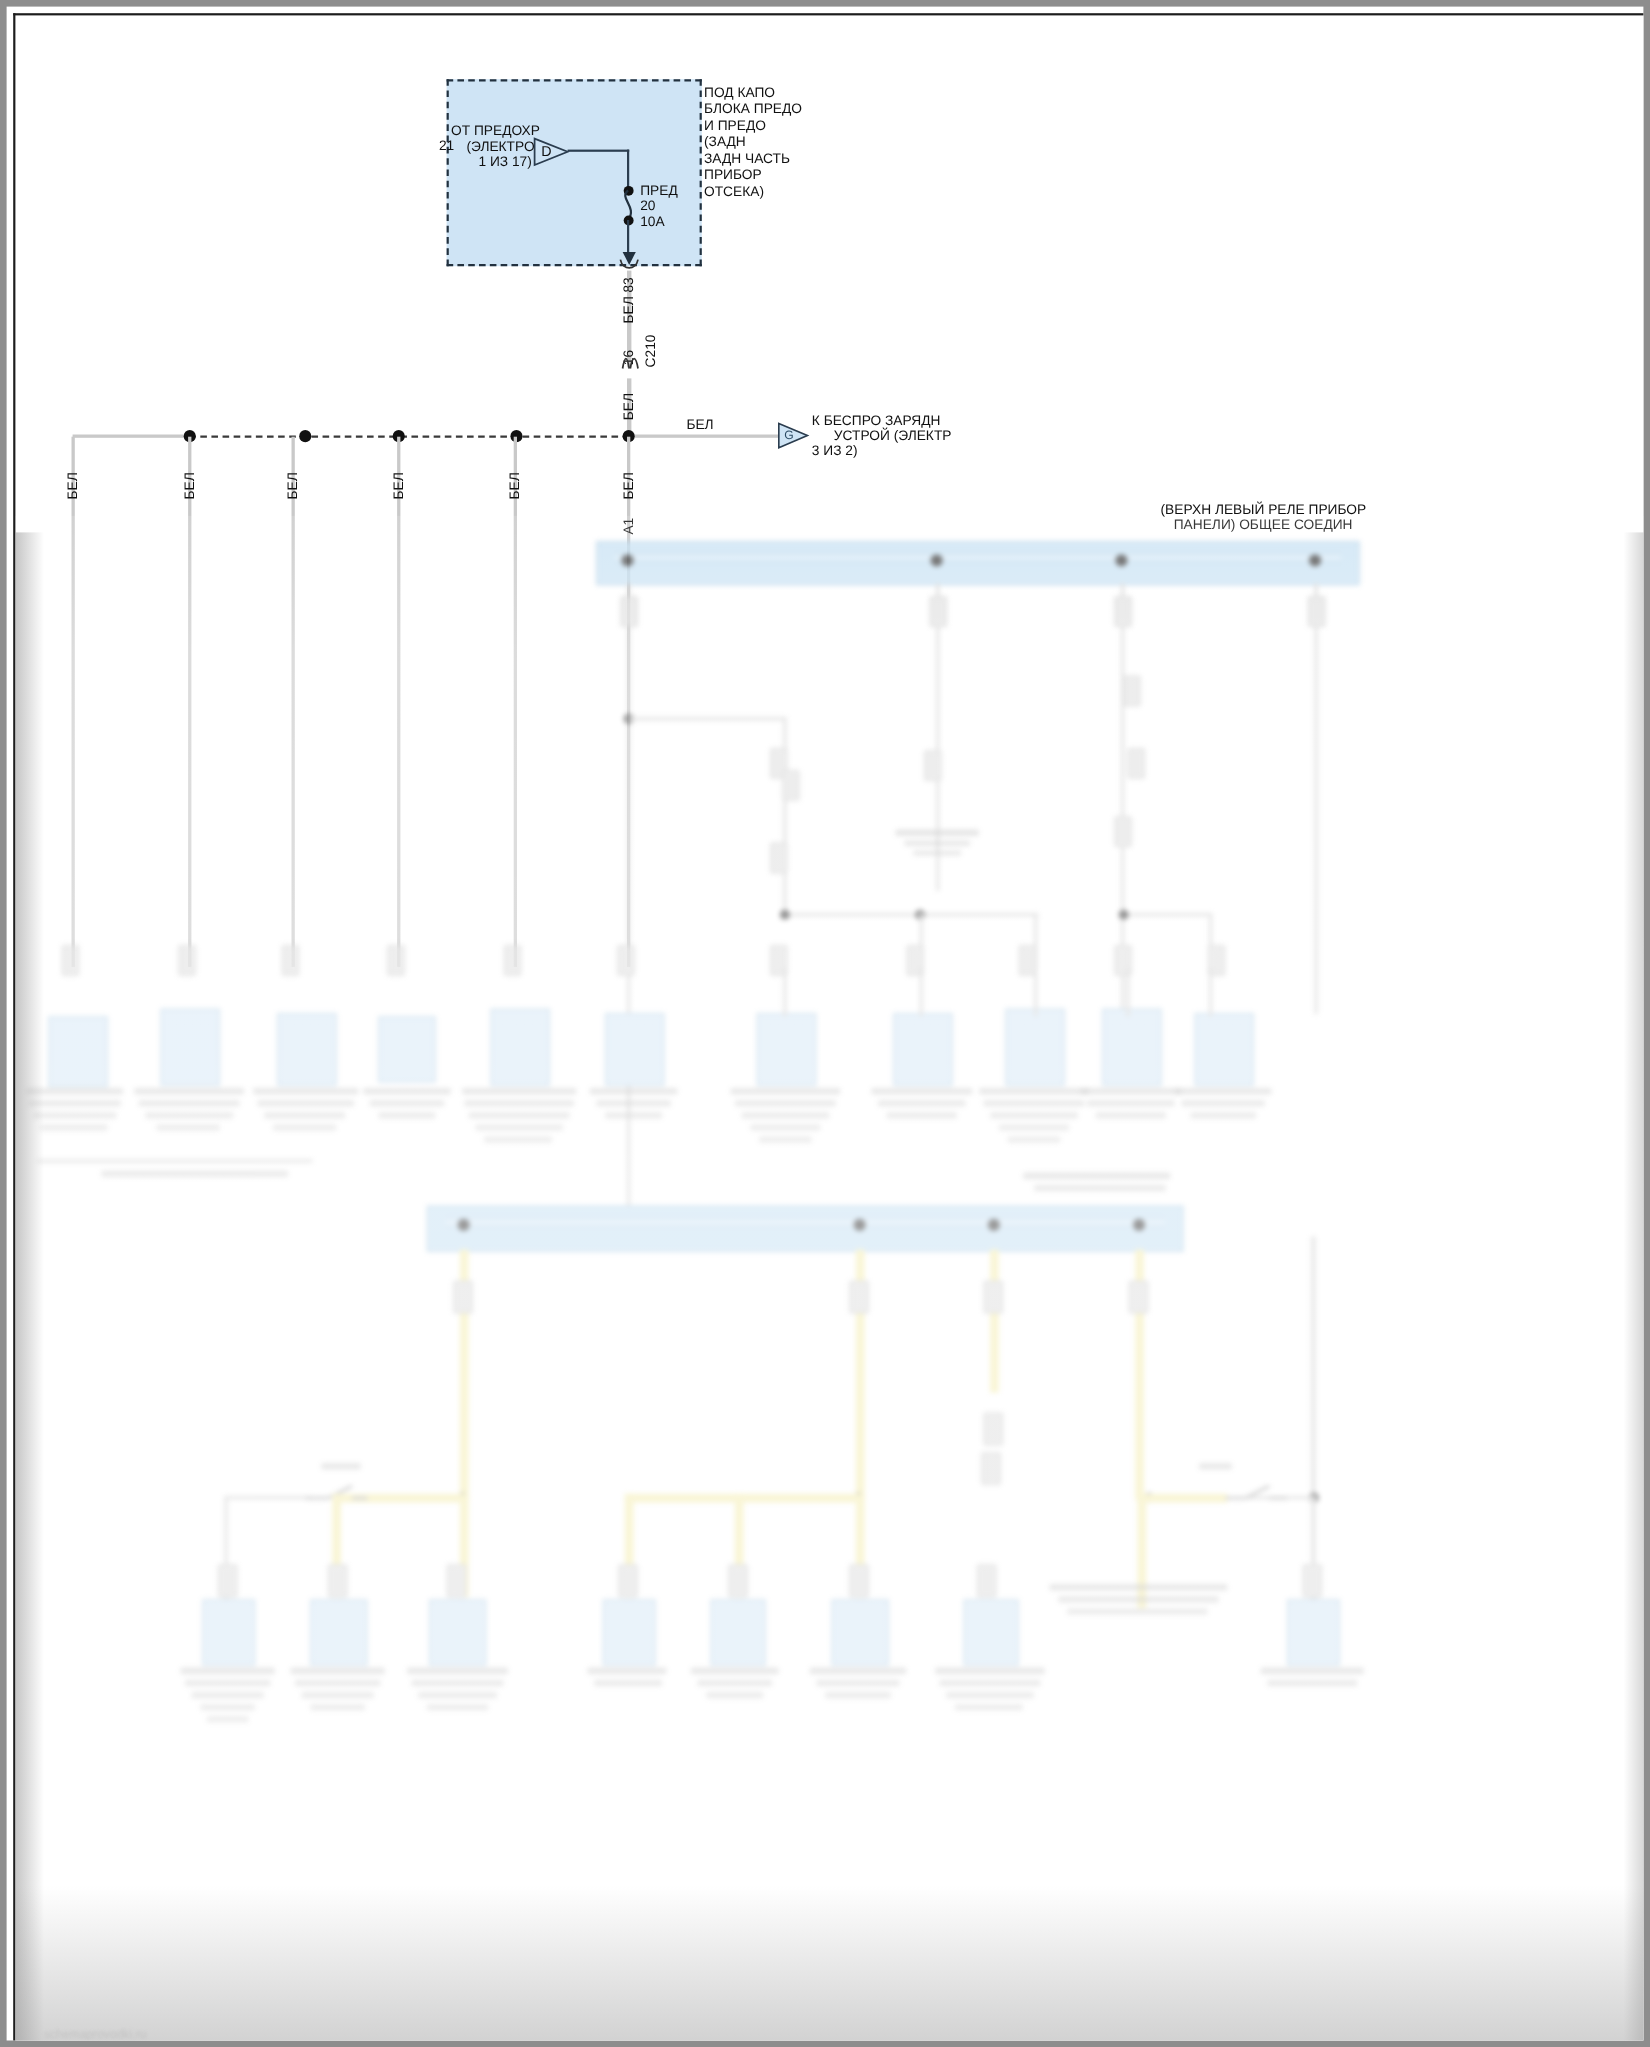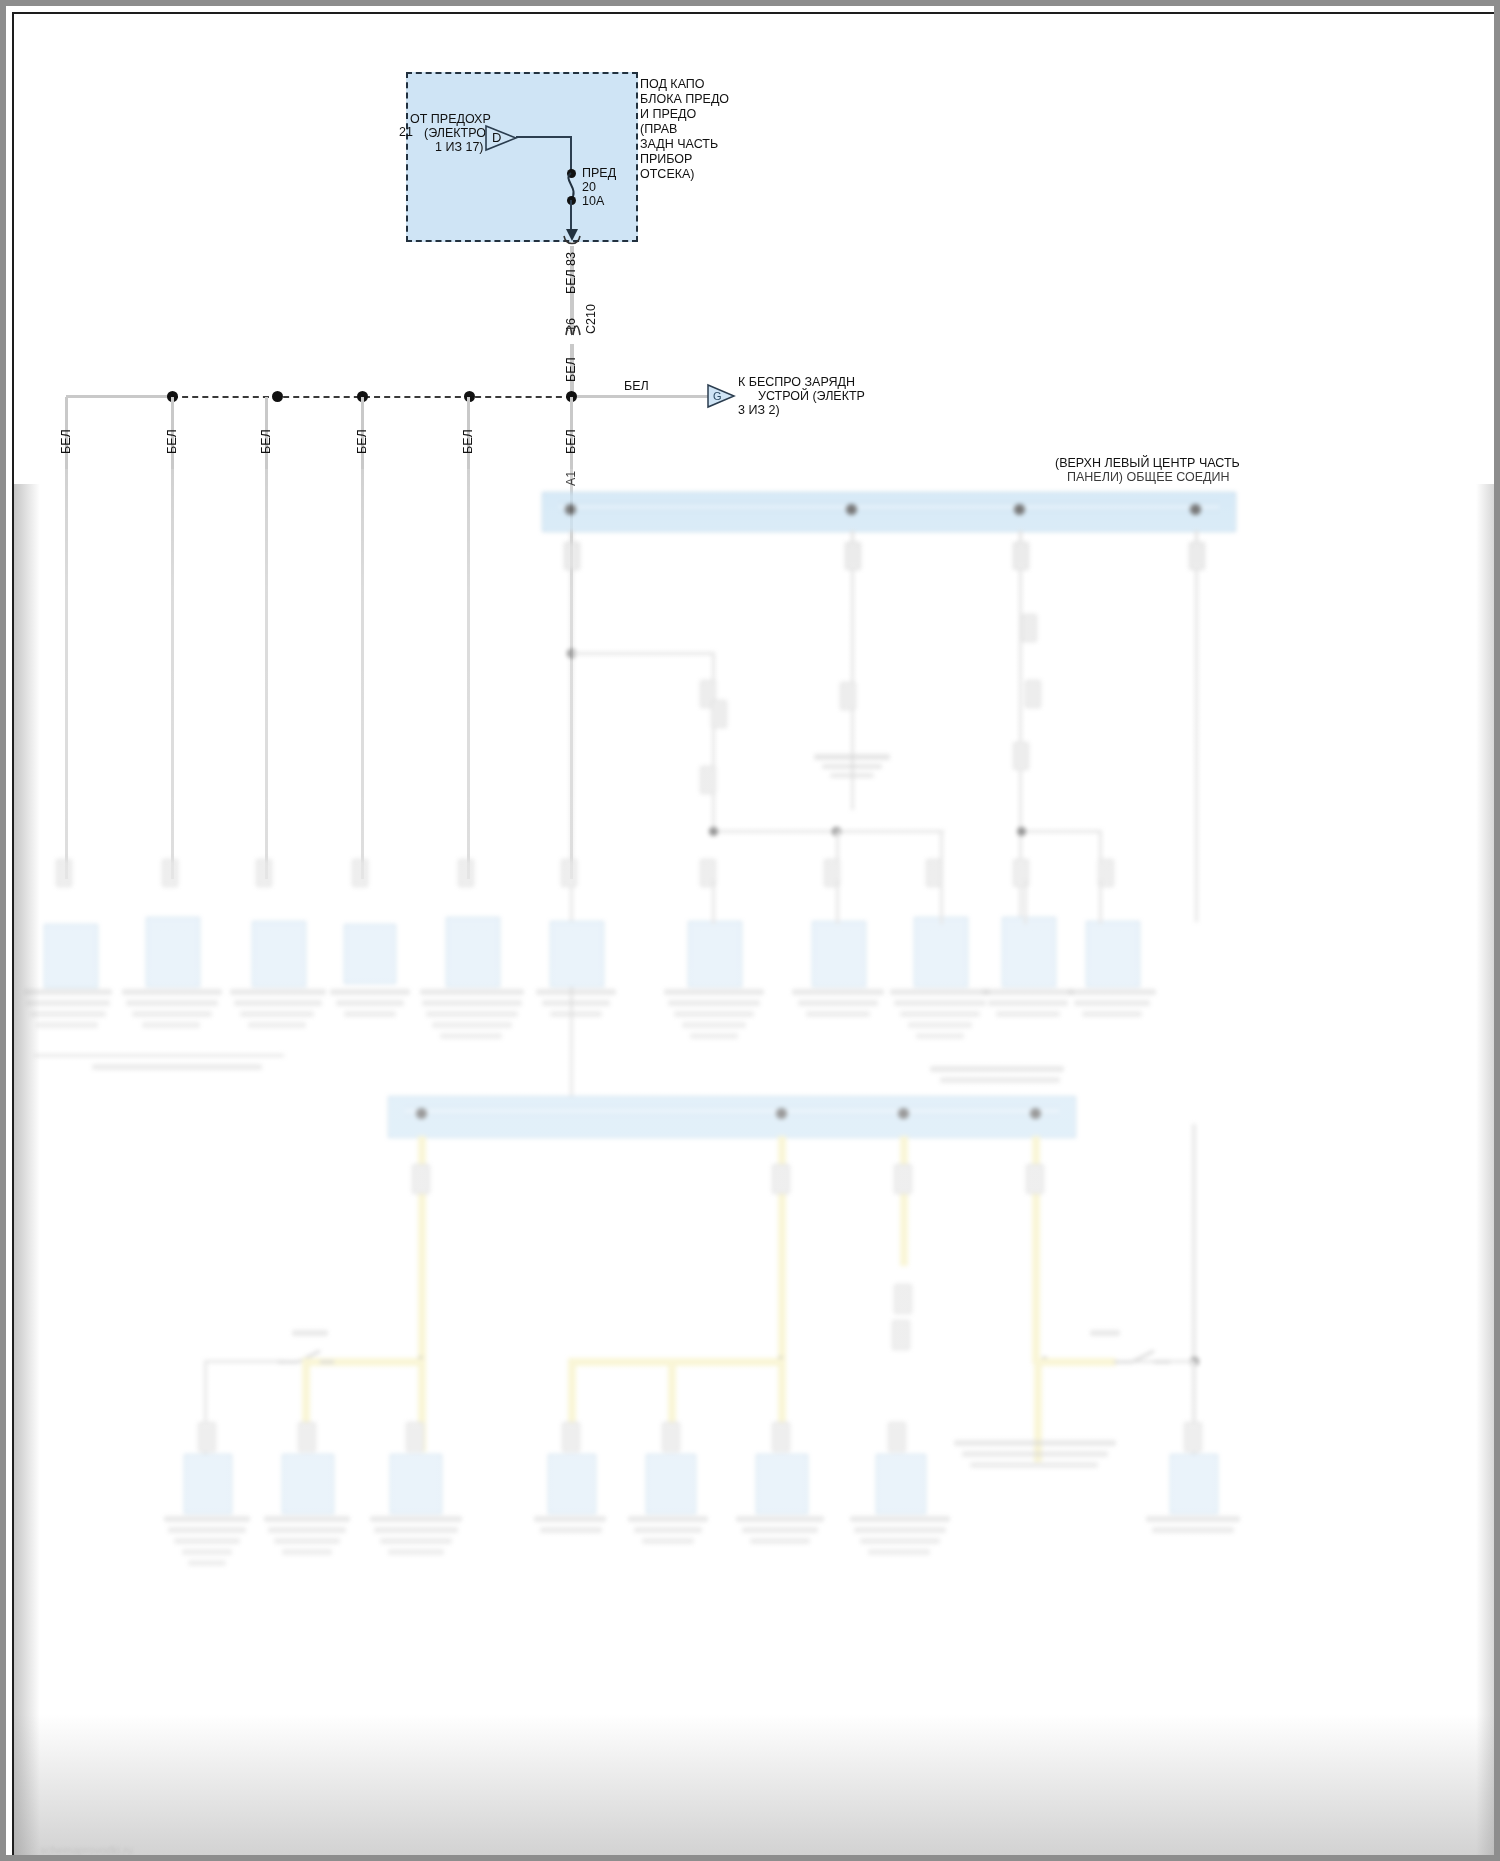--- a/index.html
+++ b/index.html
@@ -104,21 +104,21 @@
 
 <div id="page">
 <div id="frame">
 
   <div class="bluebox" style="left:392px;top:58px;width:228px;height:166px;"></div>
 
   <div style="position:absolute;left:626px;top:64px;">
     <div class="lbl" style="position:relative;left:0;top:0;">ПОД КАПО</div>
     <div class="lbl" style="position:relative;left:0;top:2px;">БЛОКА ПРЕДО</div>
     <div class="lbl" style="position:relative;left:0;top:4px;">И ПРЕДО</div>
-    <div class="lbl" style="position:relative;left:0;top:6px;">(ПРАВ</div>
+    <div class="lbl" style="position:relative;left:0;top:6px;">(ЗАДН</div>
     <div class="lbl" style="position:relative;left:0;top:8px;">ЗАДН ЧАСТЬ</div>
     <div class="lbl" style="position:relative;left:0;top:10px;">ПРИБОР</div>
     <div class="lbl" style="position:relative;left:0;top:12px;">ОТСЕКА)</div>
   </div>
 
   <div class="lbl" style="left:385px;top:112px;">21</div>
   <div class="lbl" style="left:396px;top:99px;">ОТ ПРЕДОХР</div>
   <div class="lbl" style="left:410px;top:113px;">(ЭЛЕКТРОС</div>
   <div class="lbl" style="left:421px;top:127px;">1 ИЗ 17)</div>
 
@@ -205,21 +205,21 @@
   <div class="wire v" style="left:347px;top:383px;width:3px;height:482px;"></div>
   <div class="vlbl" style="left:341px;top:440px;">БЕЛ</div>
 
   <div class="wire v" style="left:453px;top:383px;width:3px;height:482px;"></div>
   <div class="vlbl" style="left:447px;top:440px;">БЕЛ</div>
 
   <div class="wire v" style="left:556px;top:383px;width:3px;height:482px;"></div>
   <div class="vlbl" style="left:550px;top:440px;">БЕЛ</div>
   <div class="vlbl" style="left:550px;top:472px;">A1</div>
 
-  <div class="lbl" style="left:1041px;top:443px;">(ВЕРХН ЛЕВЫЙ ЦЕНТР ЧАСТЬ</div>
+  <div class="lbl" style="left:1041px;top:443px;">(ВЕРХН ЛЕВЫЙ РЕЛЕ ПРИБОР</div>
   <div class="lbl" style="left:1053px;top:457px;">ПАНЕЛИ) ОБЩЕЕ СОЕДИН</div>
 
   <div id="lower">
 
     <div class="bluebar" style="left:528px;top:8px;width:692px;height:38px;">
       <div class="inner"></div>
     </div>
     <div class="dot" style="left:551px;top:20px;"></div>
     <div class="dot" style="left:832px;top:20px;"></div>
     <div class="dot" style="left:1000px;top:20px;"></div>

